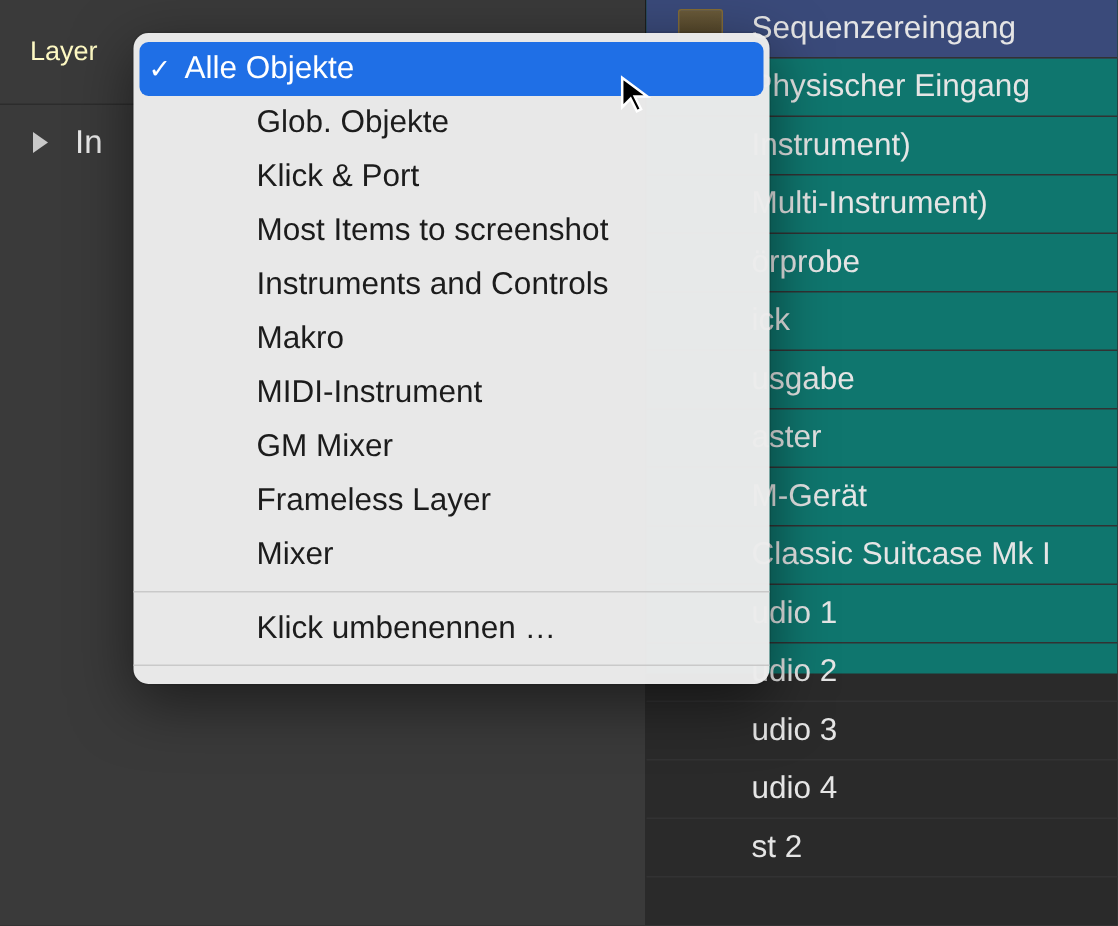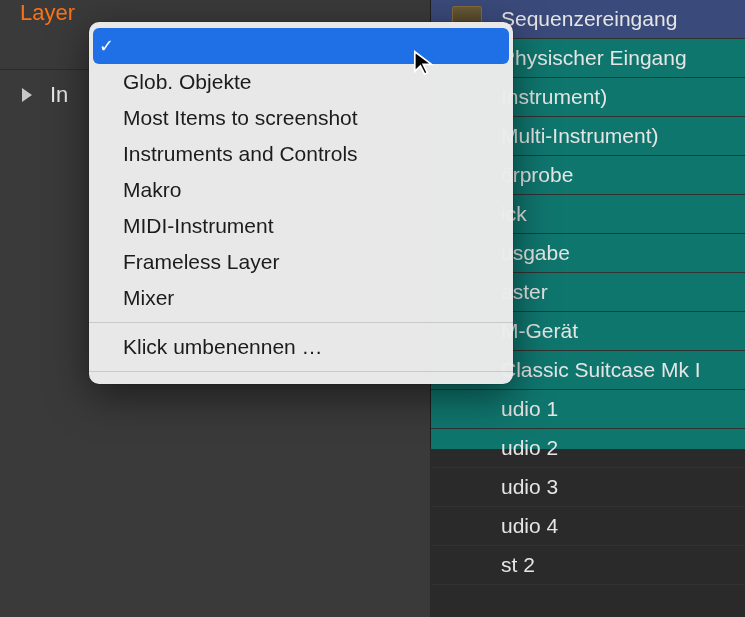--- a/index.html
+++ b/index.html
@@ -14,24 +14,24 @@
   
   .left-panel {
     position: absolute;
     left: 0; top: 0;
     width: 430px; height: 617px;
     background: #3a3a3a;
   }
   .left-header {
     height: 70px;
     display: flex;
-    align-items: flex-start;
+    align-items: center;
     padding-left: 20px;
-    font-size: 22px;
-    color: #f97316;
+    font-size: 18px;
+    color: #fef9c3;
     border-bottom: 1px solid #2c2c2c;
   }
   .left-row {
     height: 50px;
     display: flex;
     align-items: center;
     padding-left: 22px;
     font-size: 22px;
     color: #e8e8e8;
     gap: 18px;
@@ -87,20 +87,21 @@
   }
   .menu-item {
     height: 36px;
     display: flex;
     align-items: center;
     padding: 0 16px 0 34px;
     font-size: 21px;
     color: #1c1c1c;
     position: relative;
     white-space: nowrap;
+    margin-left: 48px;
   }
   .menu-item .check {
     position: absolute;
     left: 10px;
     font-size: 18px;
     color: #fff;
   }
   .menu-item.highlight {
     background: #1f6fe6;
     color: #fff;
@@ -193,35 +194,42 @@
     </div>
   <div class="right-item">
       <span>st 2</span>
     </div>
 </div>
 <div class="thumb"></div>
 
 <div class="popup">
   <div class="menu-item highlight">
     <span class="check">✓</span>
+    <span>Alle Objekte</span>
   </div>
   <div class="menu-item">
       <span>Glob. Objekte</span>
     </div>
   <div class="menu-item">
+      <span>Klick &amp; Port</span>
+    </div>
+  <div class="menu-item">
       <span>Most Items to screenshot</span>
     </div>
   <div class="menu-item">
       <span>Instruments and Controls</span>
     </div>
   <div class="menu-item">
       <span>Makro</span>
     </div>
   <div class="menu-item">
       <span>MIDI-Instrument</span>
+    </div>
+  <div class="menu-item">
+      <span>GM Mixer</span>
     </div>
   <div class="menu-item">
       <span>Frameless Layer</span>
     </div>
   <div class="menu-item">
       <span>Mixer</span>
     </div>
   <div class="menu-sep"></div>
   <div class="menu-item">
       <span>Klick umbenennen …</span>

